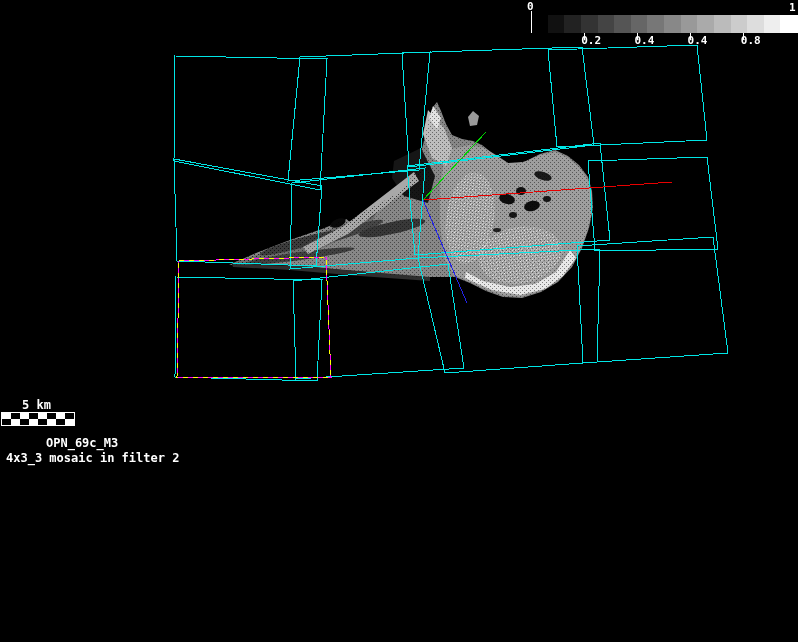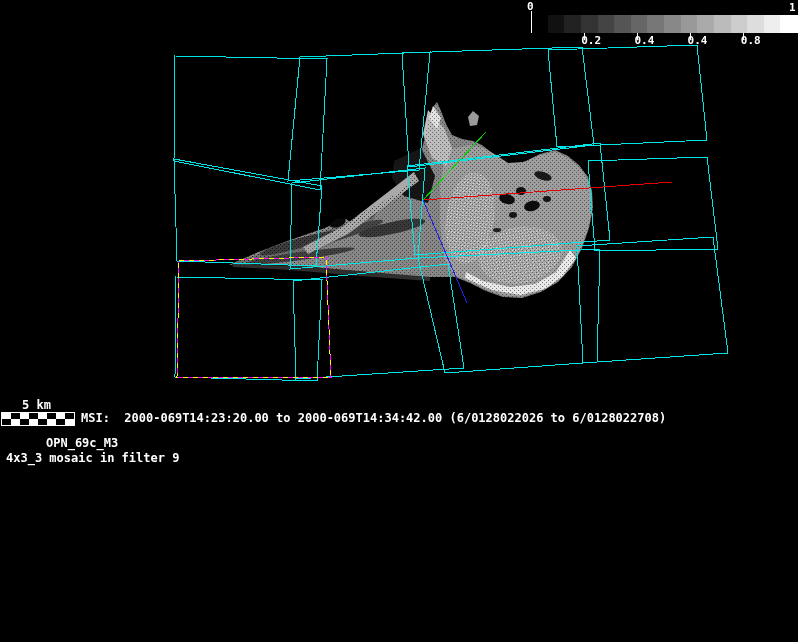--- a/index.html
+++ b/index.html
@@ -130,16 +130,15 @@
   <div class="txt cb-label" style="left:527px; top:1px;">0</div>
   <div class="txt cb-label" style="left:789px; top:2px;">1</div>
   <div id="cb-ticklabels">
       <span class="txt cb-label" style="left: 581.2px; top: 35px; text-align: right;">0.2</span>
       <span class="txt cb-label" style="left: 634.4px; top: 35px;">0.4</span>
       <span class="txt cb-label" style="left: 687.6px; top: 35px;">0.4</span>
       <span class="txt cb-label" style="left: 740.8px; top: 35px;">0.8</span>
     </div>
 
   <div class="txt" style="left:22px; top:399px;">5 km</div>
-  <div class="txt" style="left:81px; top:412px;">MSI:  2000-069T14:23:20.00 to 2000-069T14:34:42.00 (6/0128022026 to 6/0128022708)</div>
   <div class="txt" style="left:6px; top:437px;padding-left:40px;">OPN_69c_M3</div>
-  <div class="txt" style="left:6px; top:452px;">4x3_3 mosaic in filter 9</div>
+  <div class="txt" style="left:6px; top:452px;">4x3_3 mosaic in filter 2</div>
 </div>
 
 </body></html>

